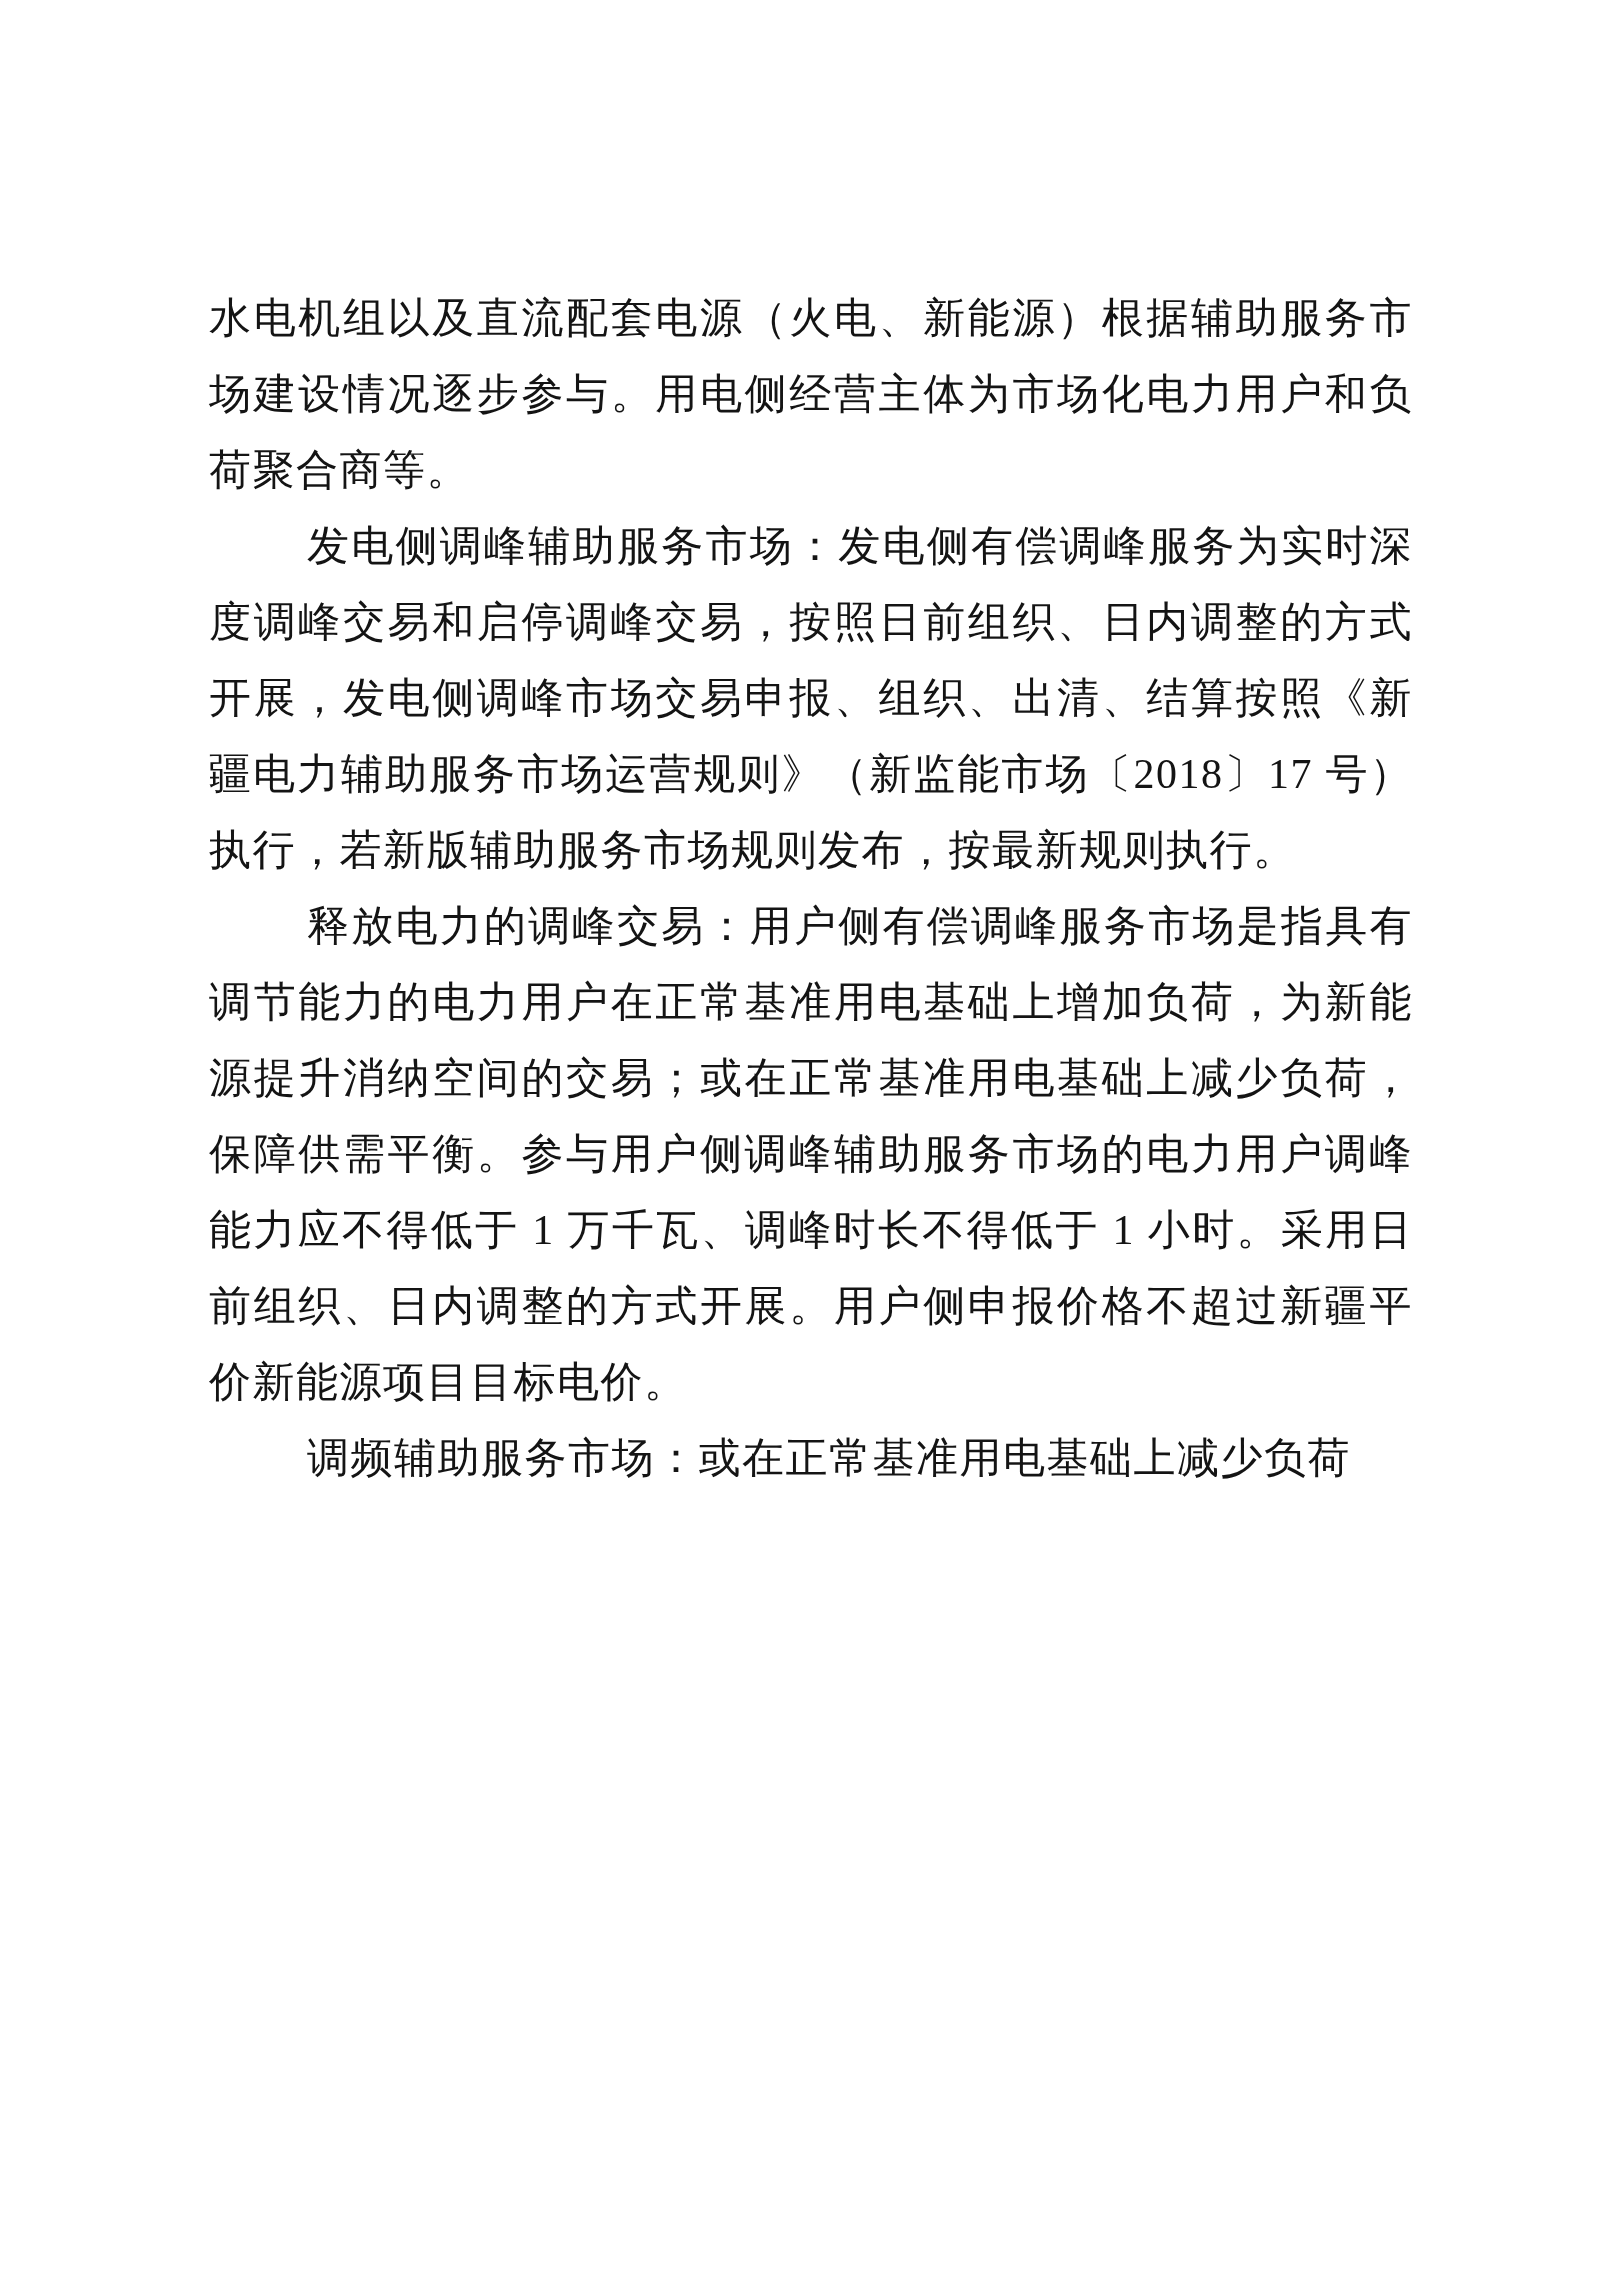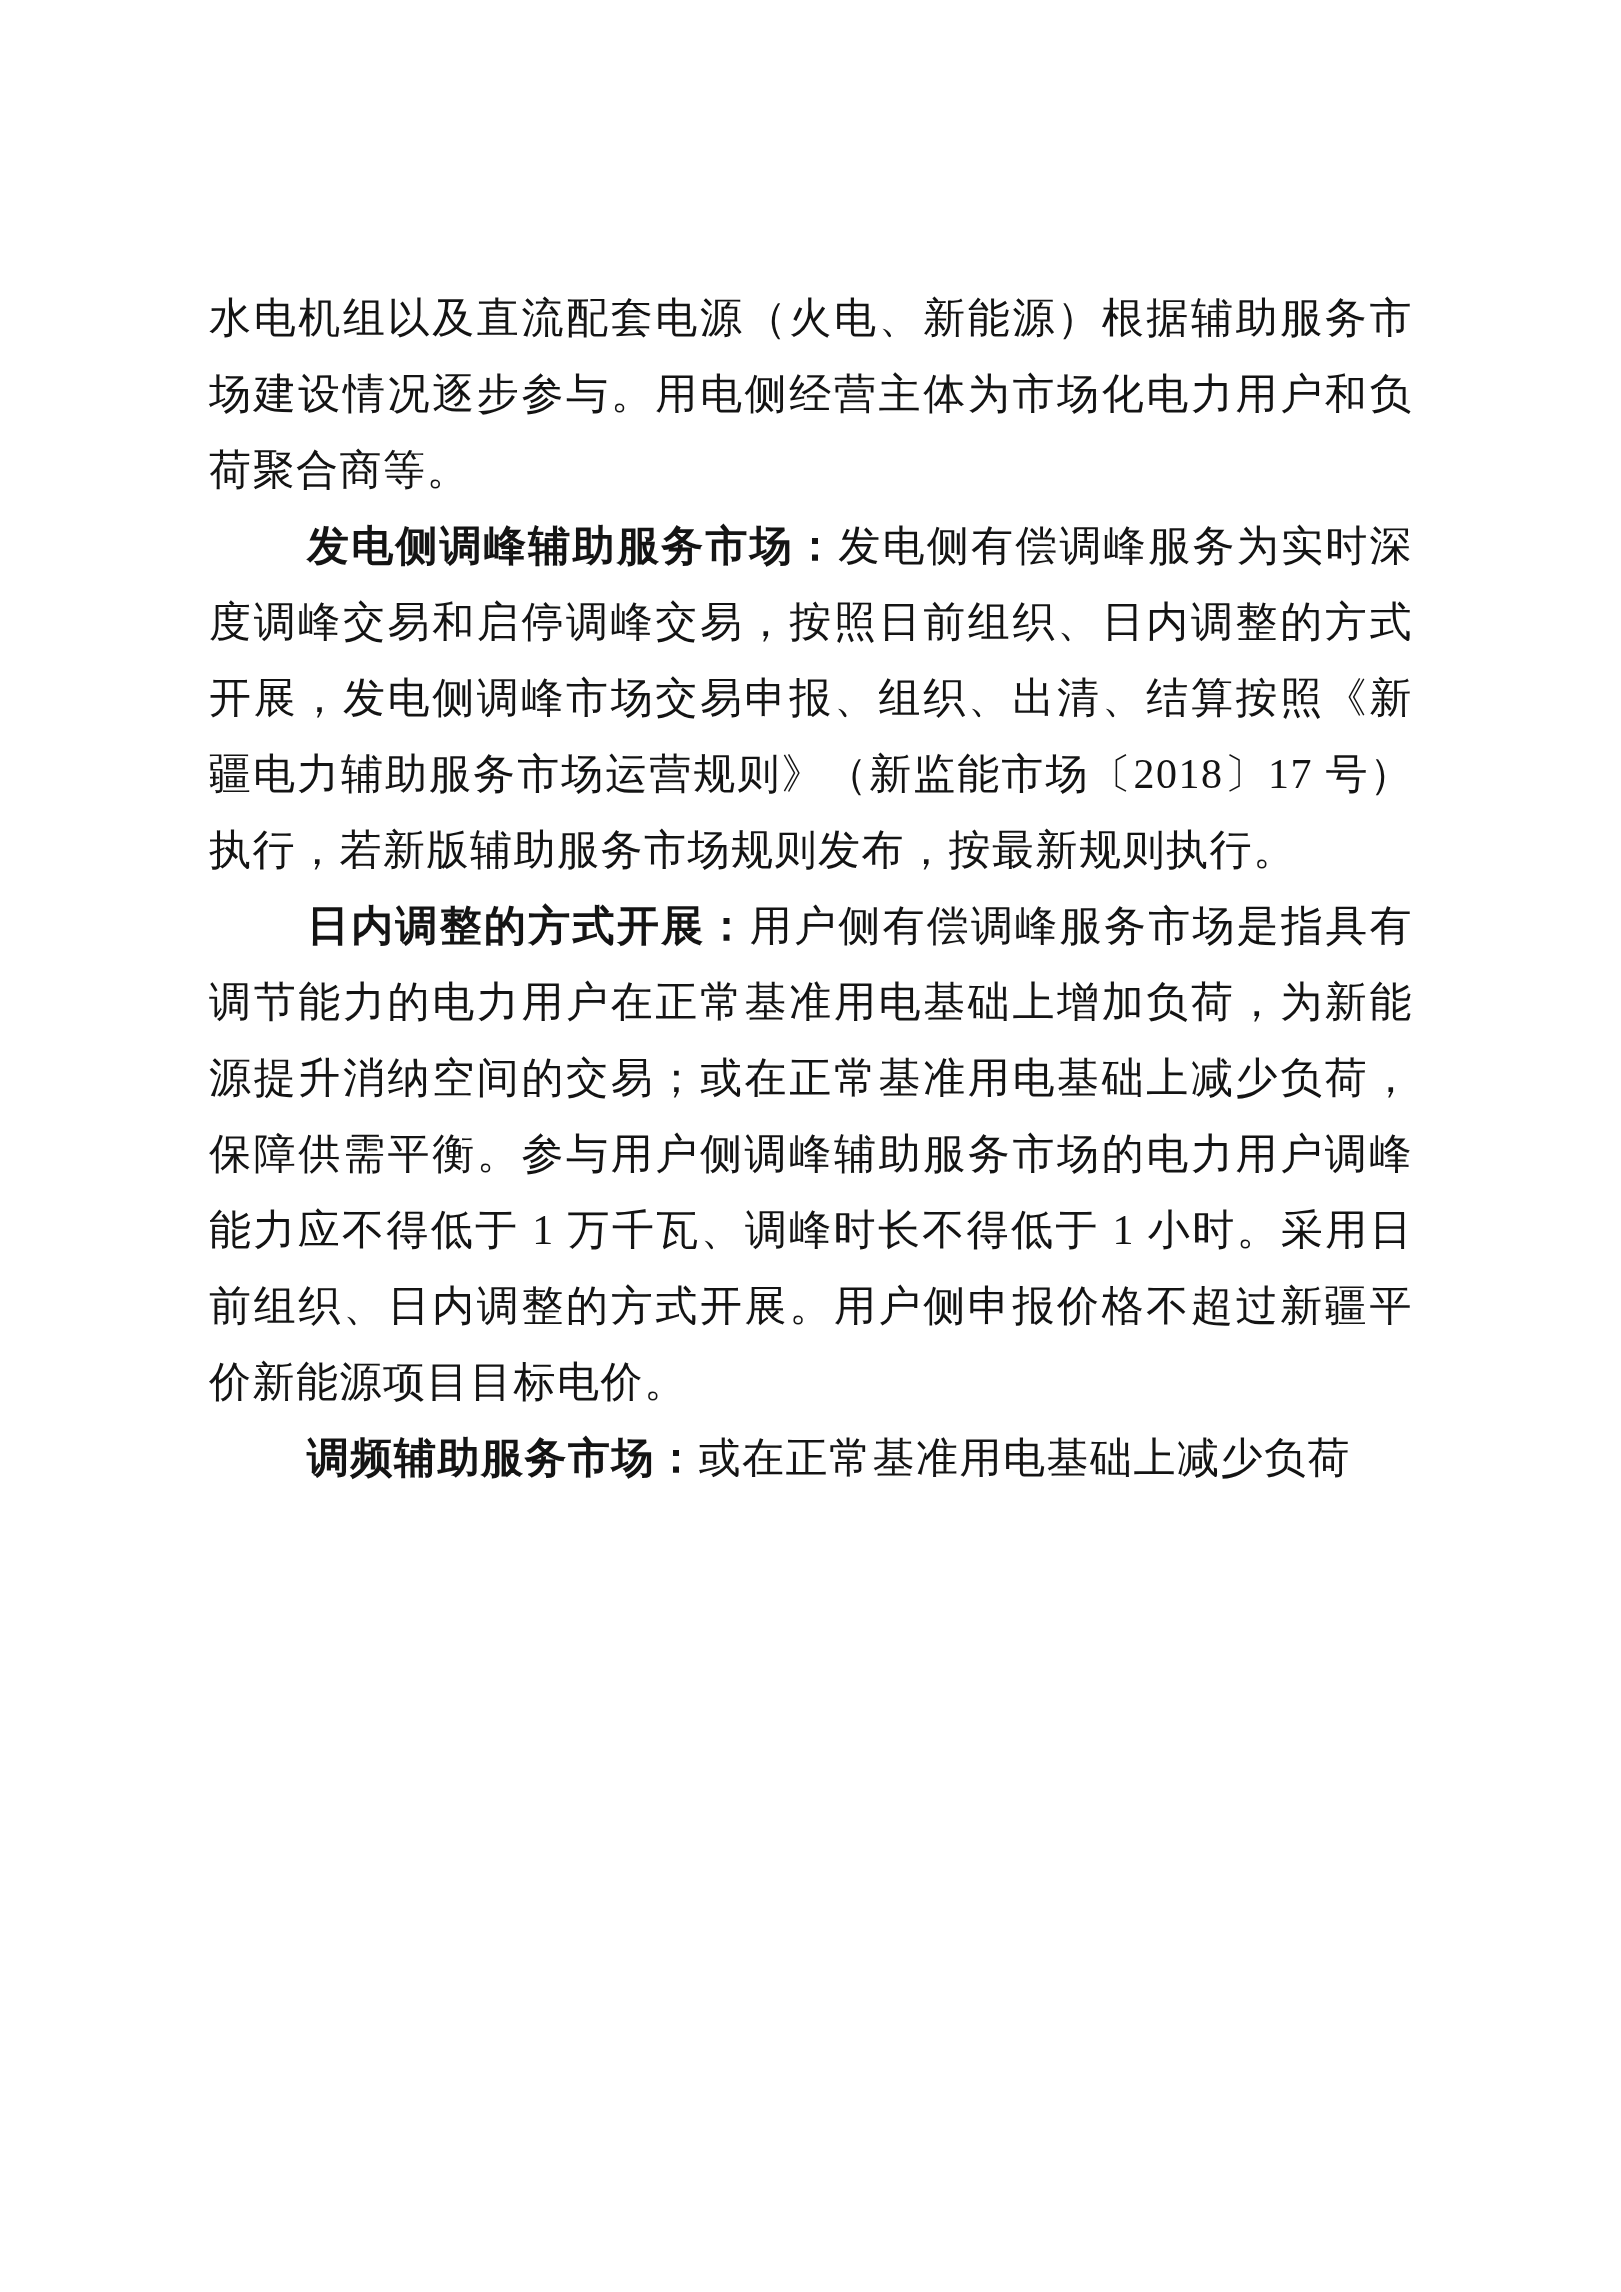--- a/index.html
+++ b/index.html
@@ -30,21 +30,21 @@
   .para {
     margin: 0;
     padding: 0;
     text-indent: 98px;
   }
   .para.no-indent {
     text-indent: 0;
   }
   .lead {
     font-family: "Liberation Sans", sans-serif;
-    font-weight: 700;
+    font-weight: 400;
   }
   .footer {
     position: absolute;
     top: 2086px;
     left: 0;
     width: 100%;
     text-align: center;
     font-size: 36px;
     line-height: 43px;
     letter-spacing: 2px;
@@ -56,21 +56,21 @@
 
 <div class="page">
 
   <div class="content">
 
     <p class="para no-indent"><span class="lead"></span><span>水电机组以及直流配套电源（火电、新能源）根据辅助服务市场建设情况逐步参与。用电侧经营主体为市场化电力用户和负荷聚合商等。</span></p>
 
     <p class="para"><span class="lead">发电侧调峰辅助服务市场：</span><span>发电侧有偿调峰服务为实时深度调峰交易和启停调峰交易，按照日前组织、日内调整的方式开展，发电侧调峰市场交易申报、组织、出清、结算按照《新疆电力辅助服务市场运营规则》（新监能市场〔2018〕17 号）执行，若新版辅助服务市场规则发布，按最新规则执行。</span></p>
 
 
-    <p class="para"><span class="lead">日内调整的方式开展：</span><span>用户侧有偿调峰服务市场是指具有调节能力的电力用户在正常基准用电基础上增加负荷，为新能源提升消纳空间的交易；或在正常基准用电基础上减少负荷，保障供需平衡。参与用户侧调峰辅助服务市场的电力用户调峰能力应不得低于 1 万千瓦、调峰时长不得低于 1 小时。采用日前组织、日内调整的方式开展。用户侧申报价格不超过新疆平价新能源项目目标电价。</span></p>
+    <p class="para"><span class="lead">释放电力的调峰交易：</span><span>用户侧有偿调峰服务市场是指具有调节能力的电力用户在正常基准用电基础上增加负荷，为新能源提升消纳空间的交易；或在正常基准用电基础上减少负荷，保障供需平衡。参与用户侧调峰辅助服务市场的电力用户调峰能力应不得低于 1 万千瓦、调峰时长不得低于 1 小时。采用日前组织、日内调整的方式开展。用户侧申报价格不超过新疆平价新能源项目目标电价。</span></p>
 
     <p class="para"><span class="lead">调频辅助服务市场：</span><span>或在正常基准用电基础上减少负荷</span></p>
 
   </div>
 
   <div class="footer">— 4 —</div>
 
 </div>
 
 

